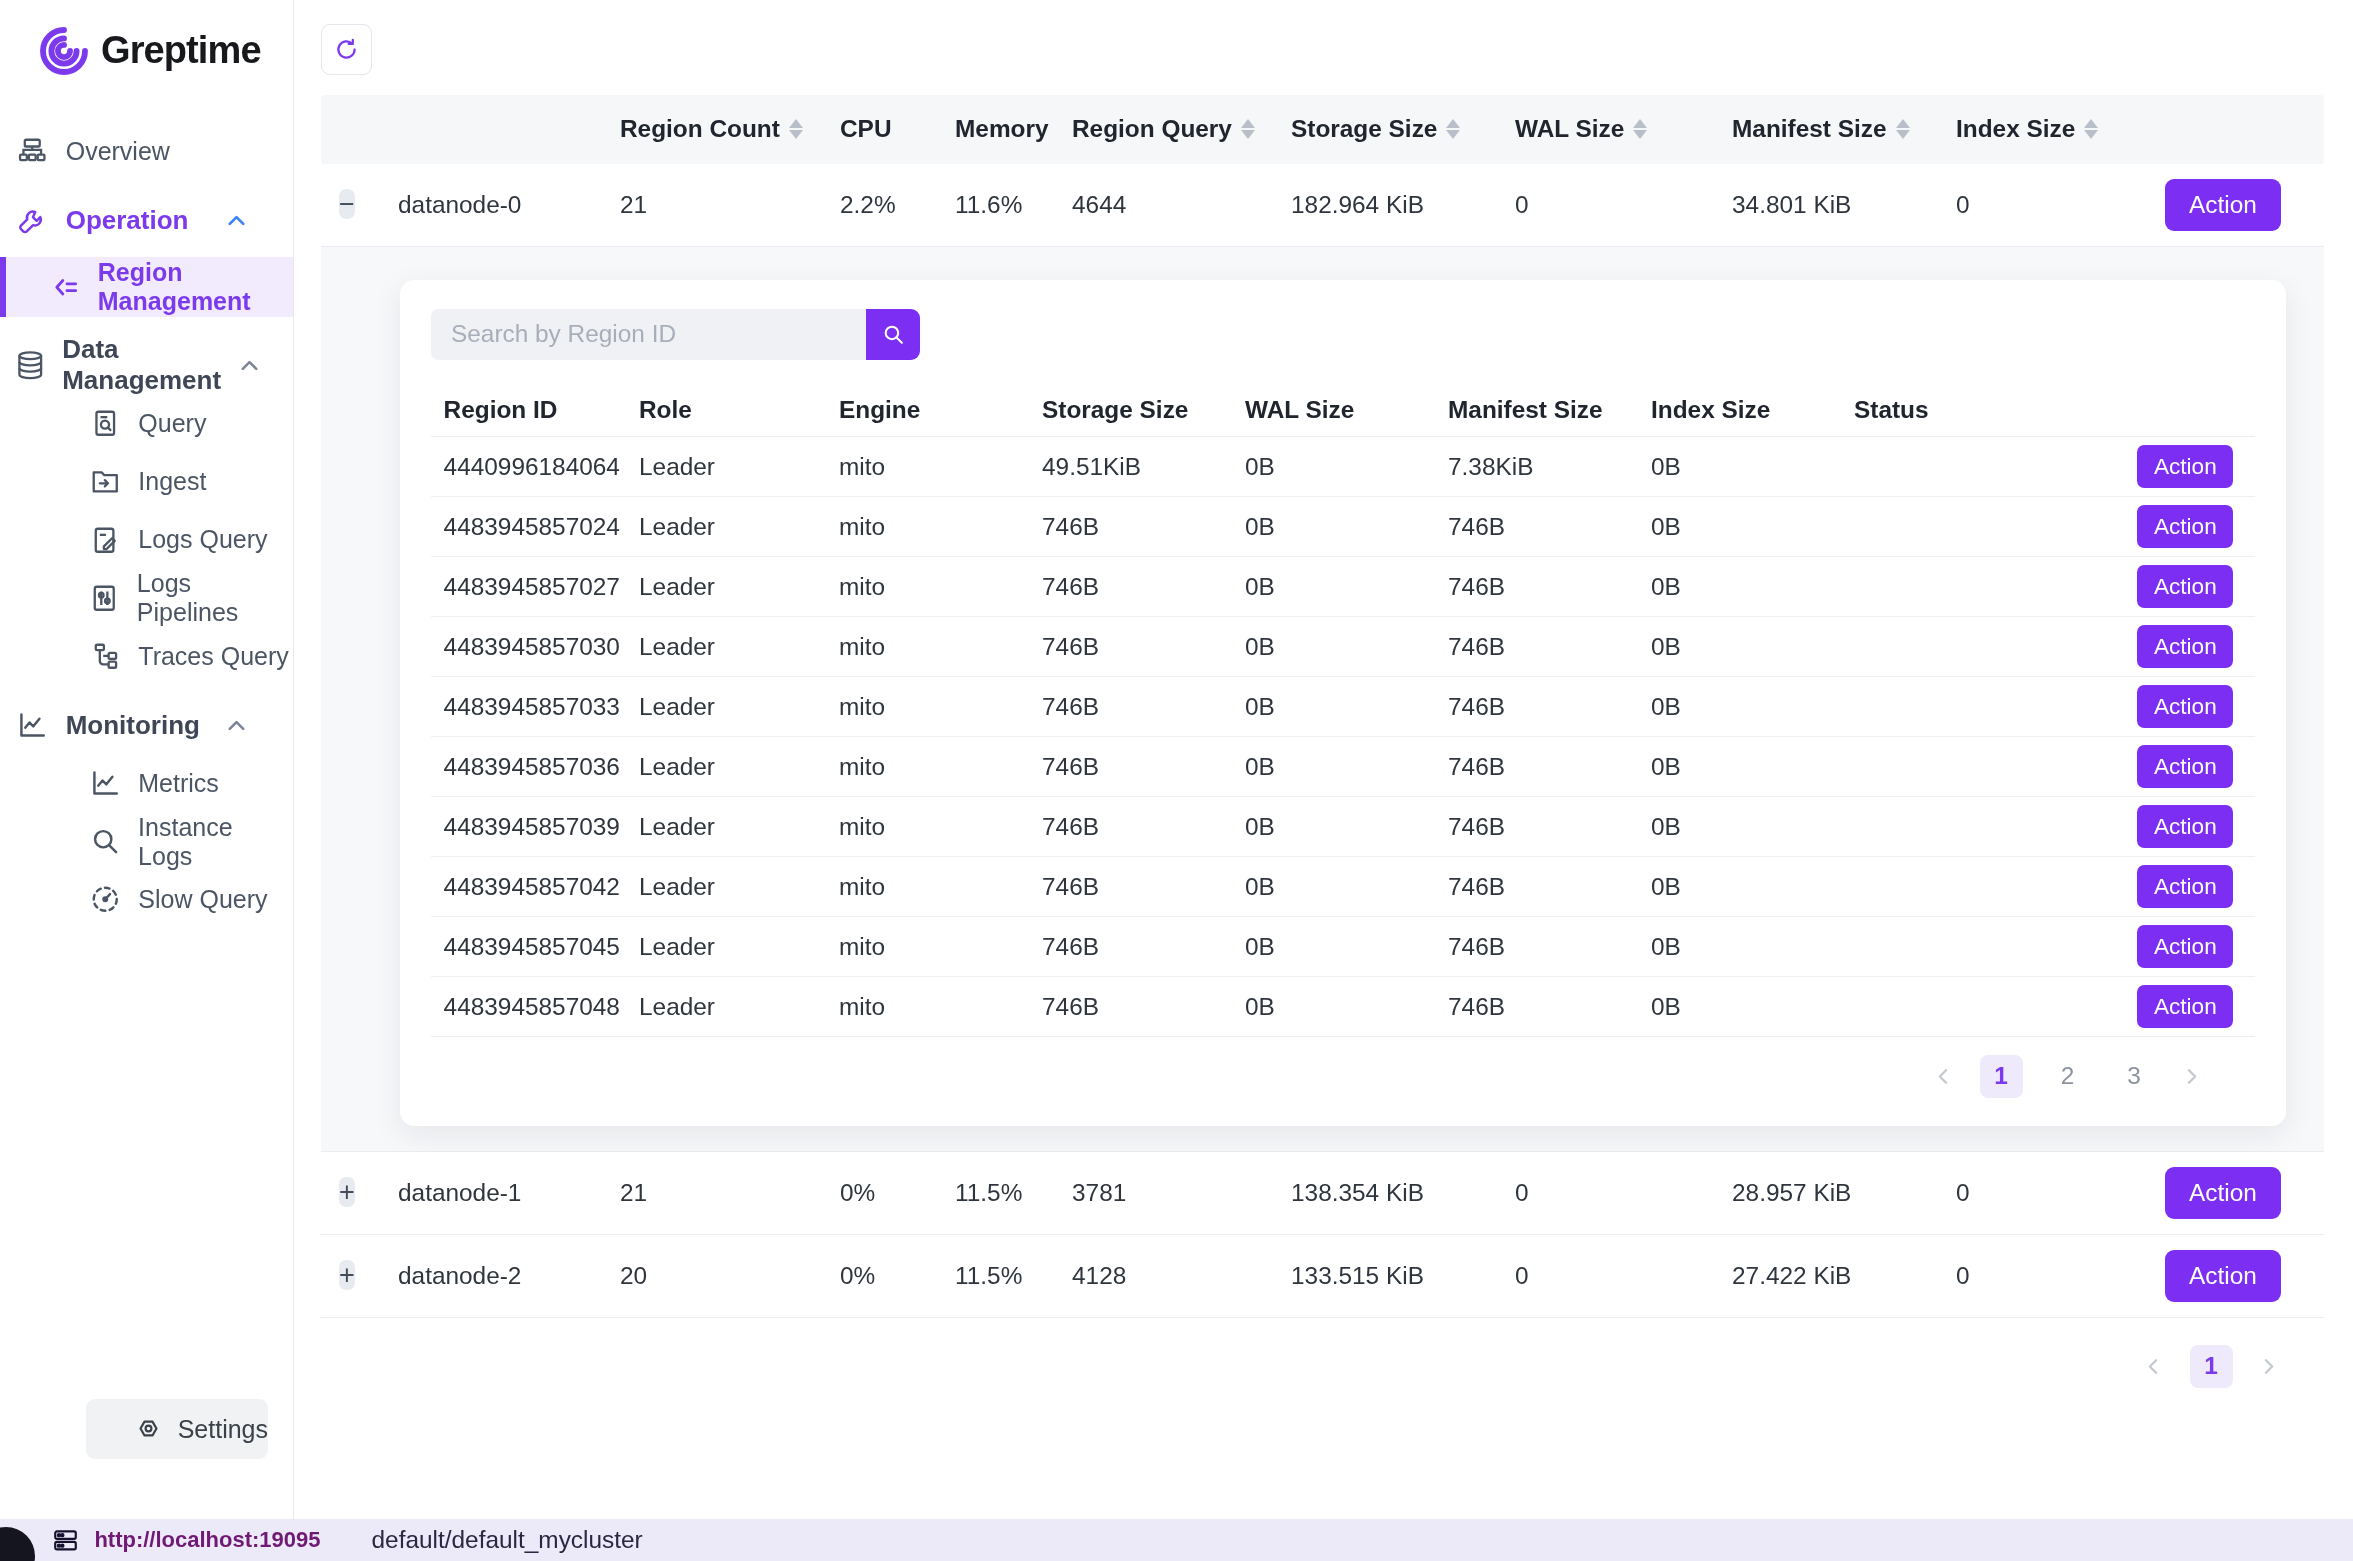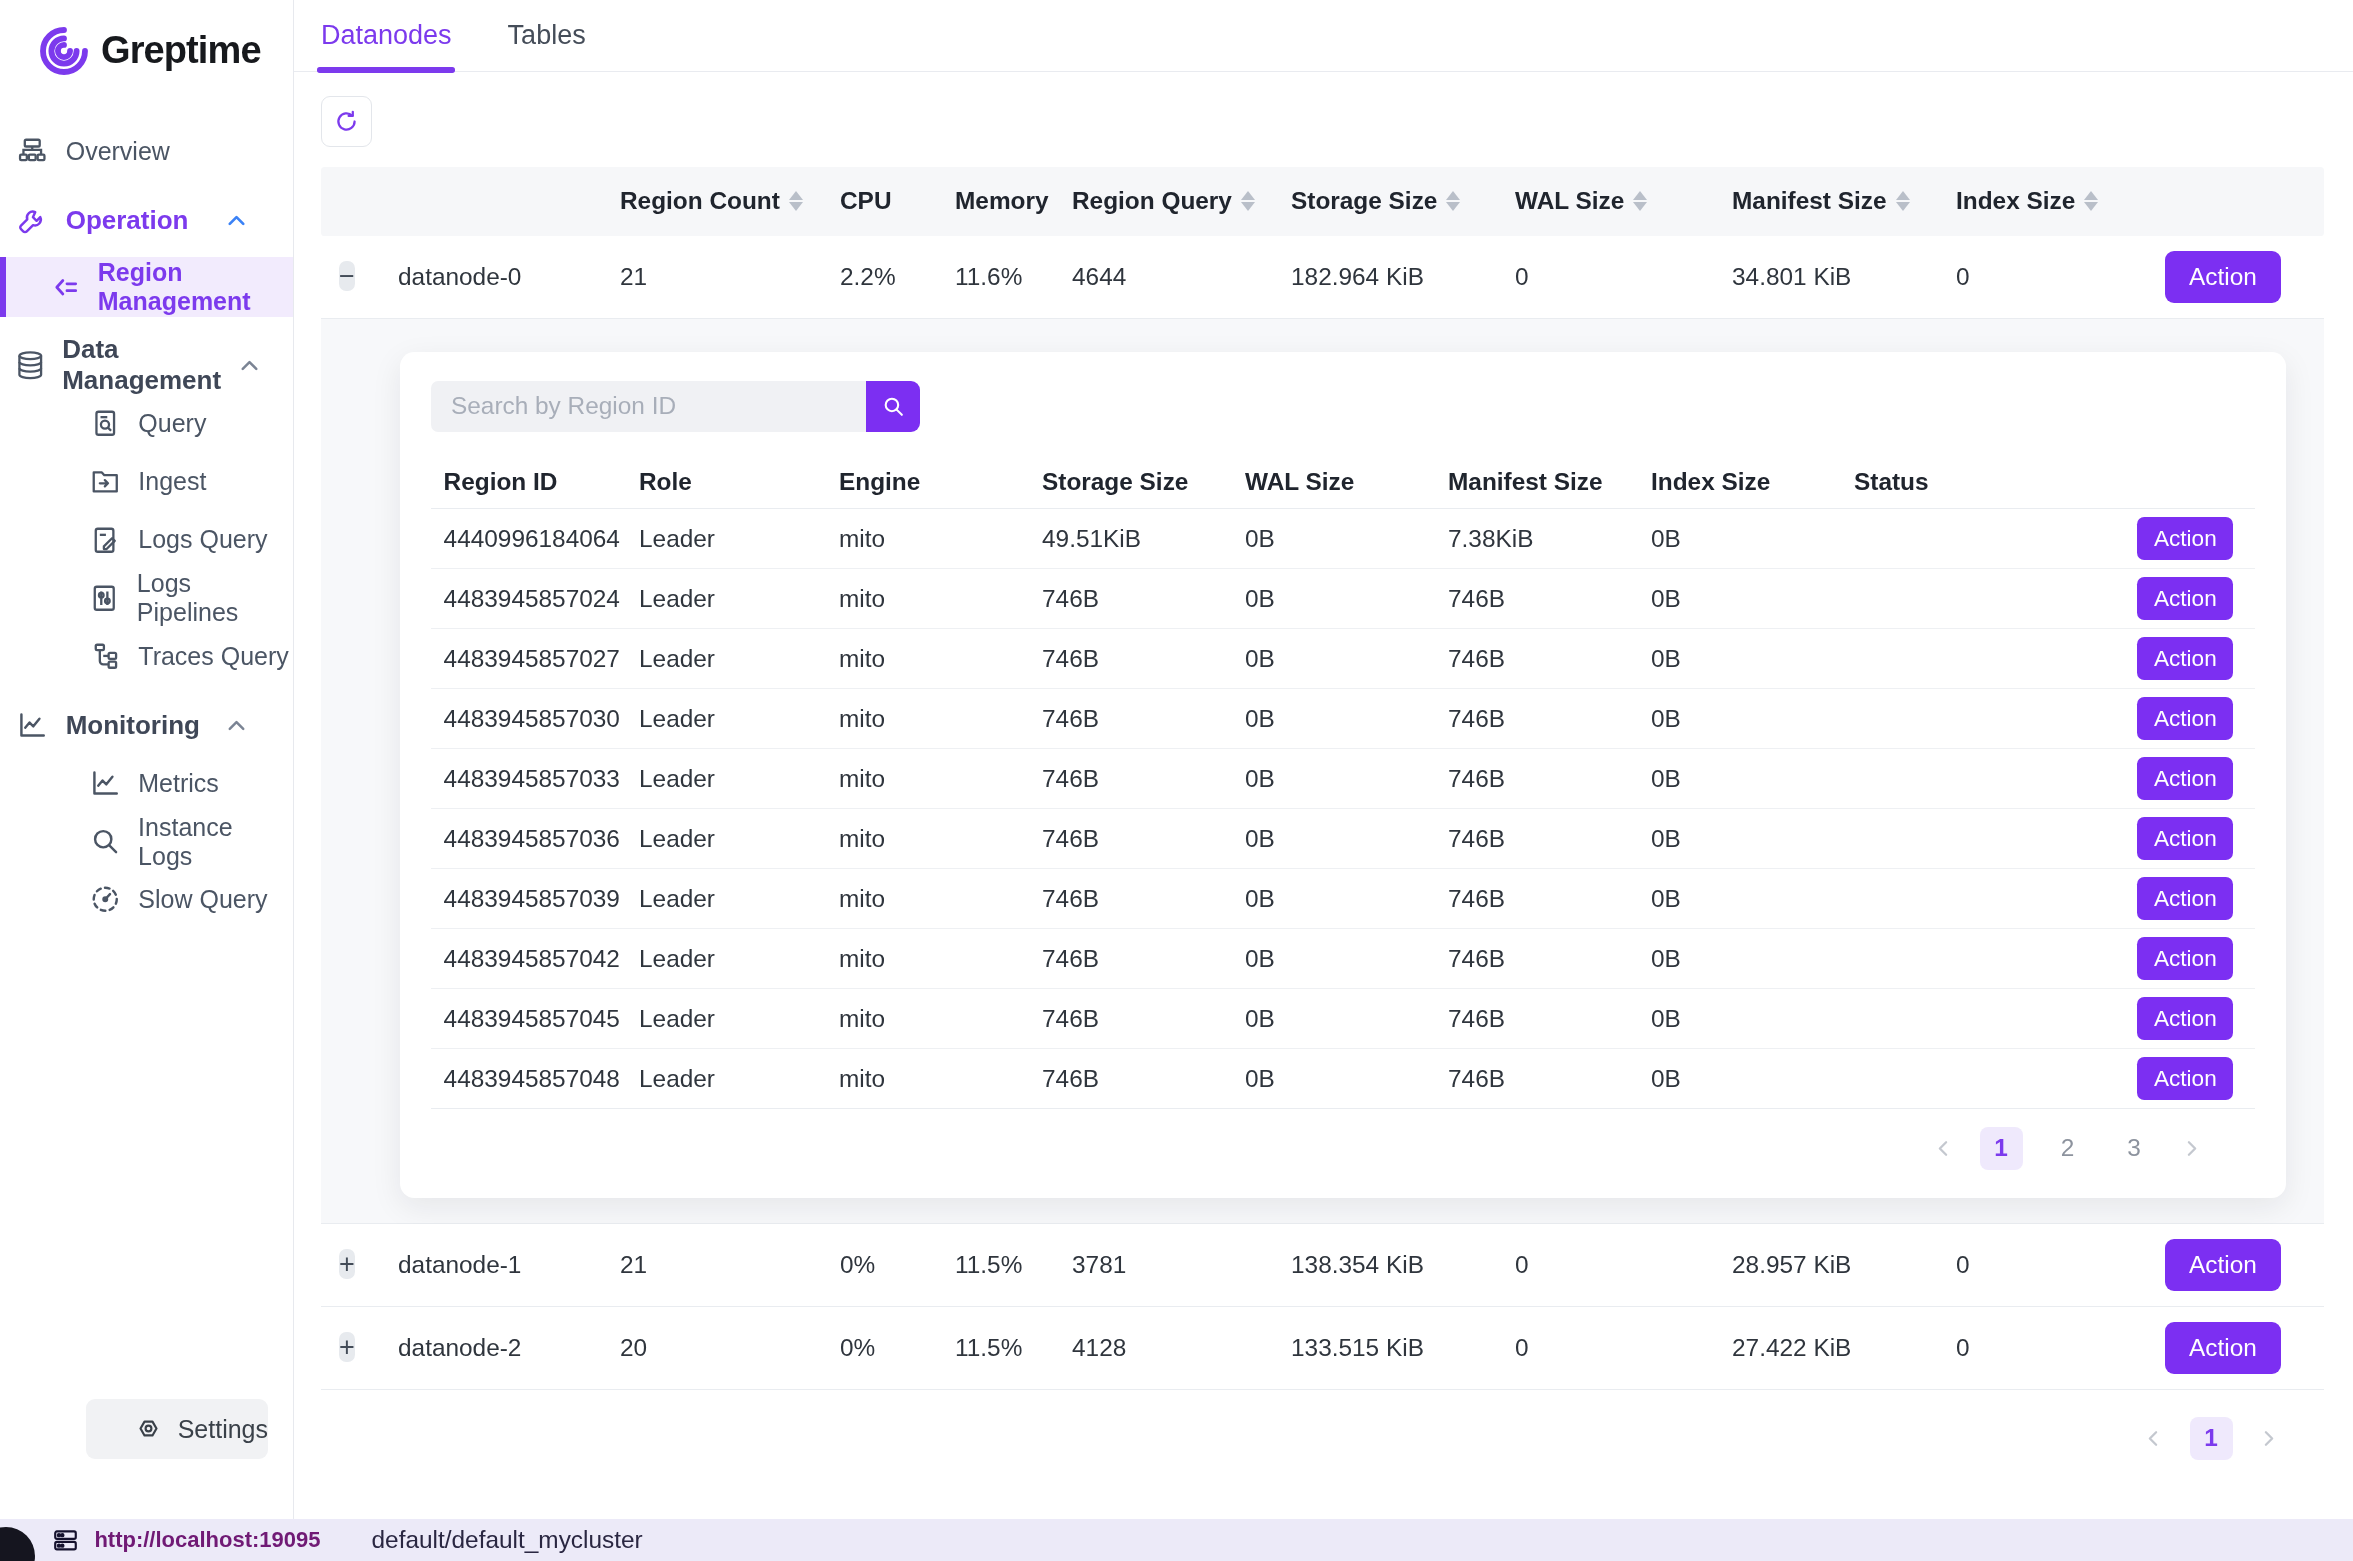--- a/index.html
+++ b/index.html
@@ -272,24 +272,20 @@
         <svg viewBox="0 0 24 24" fill="none" stroke="currentColor" stroke-width="1.8" stroke-linejoin="round">
           <path d="M8.7 5.5h6.6l3.3 5.7-3.3 5.7H8.7l-3.3-5.7z"></path>
           <circle cx="12" cy="11.2" r="2.4"></circle>
         </svg>
         <span>Settings</span>
       </div>
     </aside>
 
     <section class="main">
 
-      <div class="tabbar">
-        <div class="tab active">Datanodes</div>
-        <div class="tab">Tables</div>
-      </div>
 
       <div class="toolbar">
         <button class="refresh-btn">
           <svg viewBox="0 0 24 24" fill="none" stroke="currentColor" stroke-width="2" stroke-linecap="round" stroke-linejoin="round">
             <path d="M19.2 12a7.2 7.2 0 1 1-2.1-5.1"></path>
             <path d="M17.6 3.4v3.7h-3.7"></path>
           </svg>
         </button>
       </div>
 

